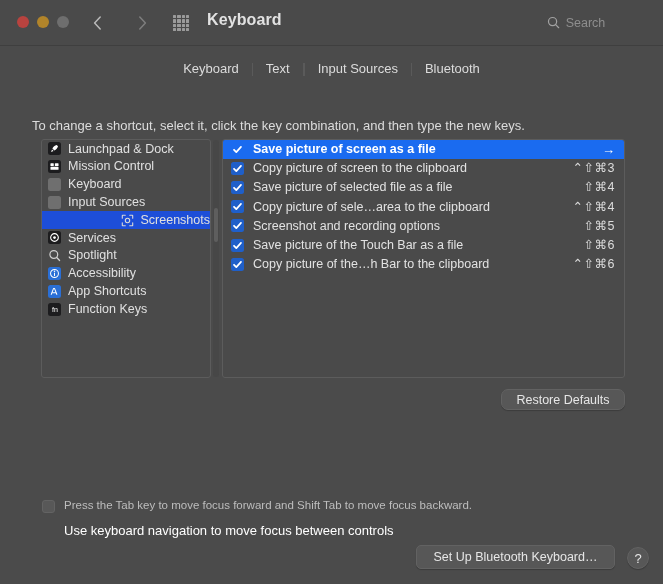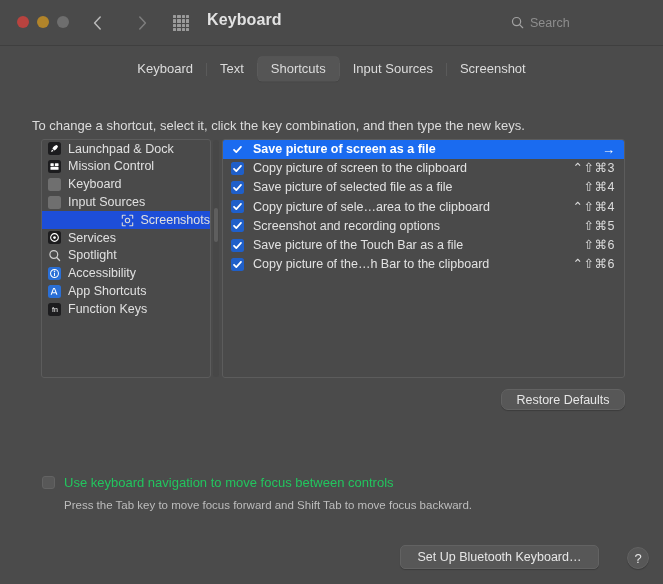--- a/index.html
+++ b/index.html
@@ -81,20 +81,21 @@
     letter-spacing: 0.1px;
   }
 
   .searchbox {
     position: absolute;
     right: 22px; top: 12px;
     width: 130px; height: 21px;
     display: flex;
     align-items: center;
     gap: 6px;
+    justify-content: center;
   }
   .searchbox .mag { flex: none; display: block; }
   .search-ph {
     font-size: 12.5px;
     color: #8e8e8e;
   }
 
   
   .tabbar {
     position: absolute;
@@ -260,21 +261,21 @@
     box-shadow: 0 1px 1px rgba(0,0,0,0.20);
     box-sizing: border-box;
   }
   .restore-btn {
     position: absolute;
     right: 38px; top: 389px;
     width: 124px; height: 21px; border-radius: 7px;
   }
   .bluetooth-btn {
     position: absolute;
-    right: 64px; bottom: 15px;
+    right: 48px; bottom: 15px;
     width: 199px; height: 24px;
   }
   .help-btn {
     position: absolute;
     right: 14px; bottom: 15px;
     width: 22px; height: 22px;
     border-radius: 50%;
     font-size: 13px;
   }
 
@@ -289,22 +290,23 @@
   .kbnav-box {
     width: 13px; height: 13px;
     border-radius: 3px;
     background: #585858;
     border: 0.5px solid #636363;
     box-sizing: border-box;
     flex: none;
   }
   .kbnav-label {
     font-size: 13px;
-    color: #22c55e;
+    color: #ffffff;
     white-space: nowrap;
+    margin-top: 48px;
   }
   .kbnav-hint {
     position: absolute;
     left: 64px; top: 499px;
     font-size: 11.5px;
     color: #bdbdbd;
     white-space: nowrap;
   }
 </style>
 </head>
@@ -358,25 +360,24 @@
       </svg>
       <span class="search-ph">Search</span>
     </div>
   </div>
 
   <div class="tabbar">
     <div class="tab">Keyboard</div>
     <div class="tab-sep"></div>
     <div class="tab">Text</div>
     <div class="tab-sep"></div>
-    <div class="tab active">Shortcuts</div>
     <div class="tab-sep"></div>
     <div class="tab">Input Sources</div>
     <div class="tab-sep"></div>
-    <div class="tab">Screenshot</div>
+    <div class="tab">Bluetooth</div>
   </div>
 
   <div class="instruction">To change a shortcut, select it, click the key combination, and then type the new keys.</div>
 
   <div class="sidebar-panel">
 
     <div class="side-item">
       <span class="sicon dark">
         <svg width="11" height="11" viewBox="0 0 12 12">
           <path d="M8.4 2.2 C6.3 2.6 4.6 4.2 3.7 6.1 L5.9 8.3 C7.8 7.4 9.4 5.7 9.8 3.6 Z" fill="#ffffff"></path>

